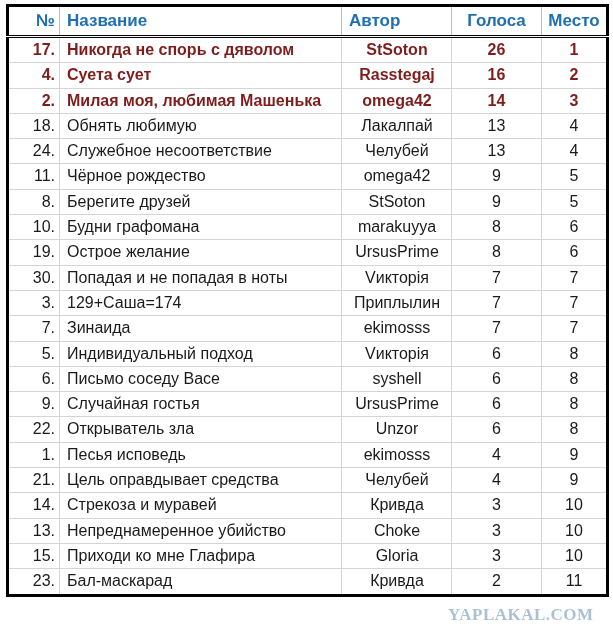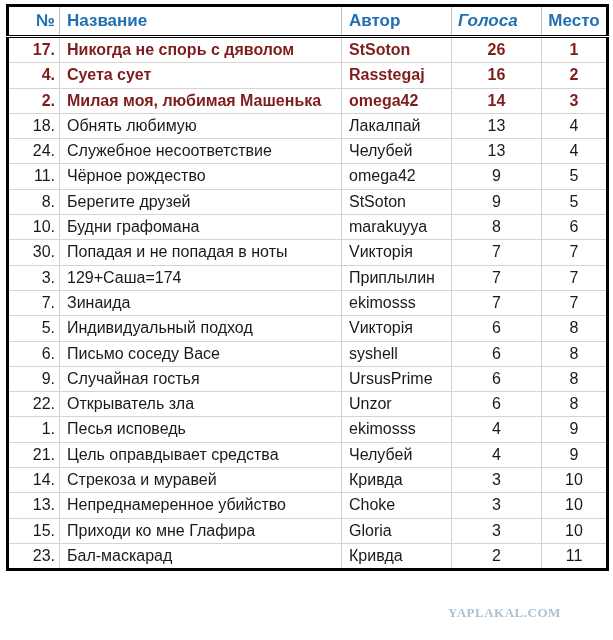--- a/index.html
+++ b/index.html
@@ -56,21 +56,21 @@
     padding: 0 6px;
     border-right: 1px solid #BFBFBF;
     background: #ffffff;
     white-space: nowrap;
   }
   thead th:last-child { border-right: none; margin-left: 21px; }
 
   thead th.h-num   { text-align: right; padding-right: 4px; }
   thead th.h-title { text-align: left;  padding-left: 7px; }
   thead th.h-auth  { text-align: left;  padding-left: 7px; }
-  thead th.h-votes { text-align: left; font-style: italic; }
+  thead th.h-votes { text-align: center; }
   thead th.h-place { text-align: center; }
 
   
   thead tr { border-bottom: 3px double #000000; }
 
   tbody td {
     font-size: 16px;
     color: #1a1a1a;
     height: 24.3px;
     line-height: 24.3px;
@@ -78,36 +78,36 @@
     border-top: 1px solid #D4D4D4;
     border-right: 1px solid #D4D4D4;
     white-space: nowrap;
     overflow: hidden;
   }
   tbody td:last-child { border-right: none; }
   tbody tr:first-child td { border-top: none; }
 
   td.c-num   { text-align: right;  padding-right: 4px; }
   td.c-title { text-align: left;   padding-left: 7px; }
-  td.c-auth  { text-align: left;   padding-left: 7px; }
+  td.c-auth  { text-align: center;   padding-left: 7px; }
   td.c-votes { text-align: center; padding: 0; }
   td.c-place { text-align: center; padding: 0; }
 
   tbody tr.top-rank td {
     color: #7f1d1d;
     font-weight: bold;
   }
 
   
   #watermark {
     position: absolute;
     left: 448px;
     top: 605px;
     font-family: "Liberation Serif", "DejaVu Serif", serif;
-    font-size: 13px;
+    font-size: 17px;
     font-weight: bold;
     letter-spacing: 0.5px;
     color: #9DB6CE;
     opacity: 0.85;
     pointer-events: none;
     white-space: nowrap;
   }
 </style>
 </head>
 <body>
@@ -182,20 +182,27 @@
           <td class="c-place">5</td>
         </tr>
         <tr>
           <td class="c-num">10.</td>
           <td class="c-title">Будни графомана</td>
           <td class="c-auth">marakuyya</td>
           <td class="c-votes">8</td>
           <td class="c-place">6</td>
         </tr>
         <tr>
+          <td class="c-num">19.</td>
+          <td class="c-title">Острое желание</td>
+          <td class="c-auth">UrsusPrime</td>
+          <td class="c-votes">8</td>
+          <td class="c-place">6</td>
+        </tr>
+        <tr>
           <td class="c-num">30.</td>
           <td class="c-title">Попадая и не попадая в ноты</td>
           <td class="c-auth">Vикторiя</td>
           <td class="c-votes">7</td>
           <td class="c-place">7</td>
         </tr>
         <tr>
           <td class="c-num">3.</td>
           <td class="c-title">129+Саша=174</td>
           <td class="c-auth">Приплылин</td>

